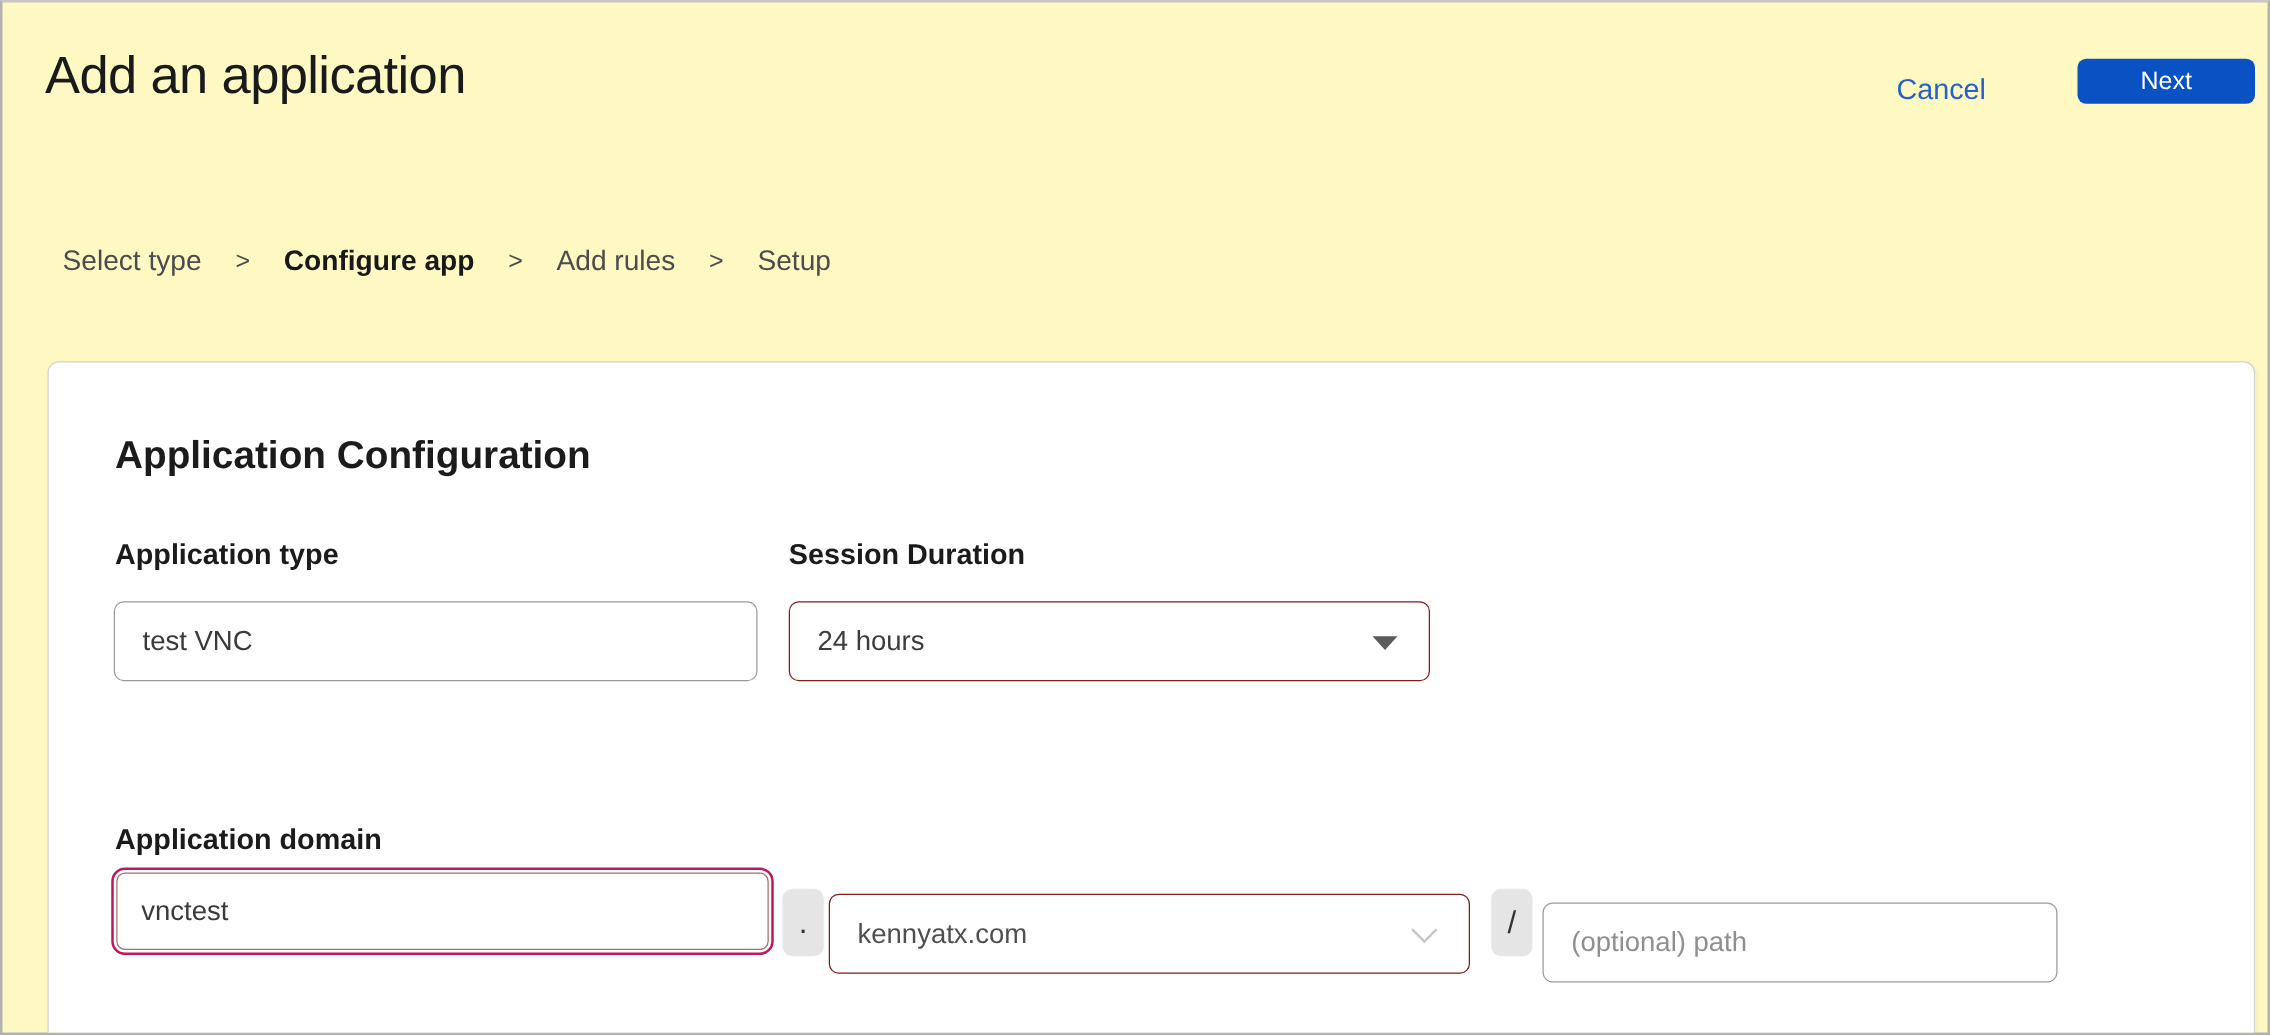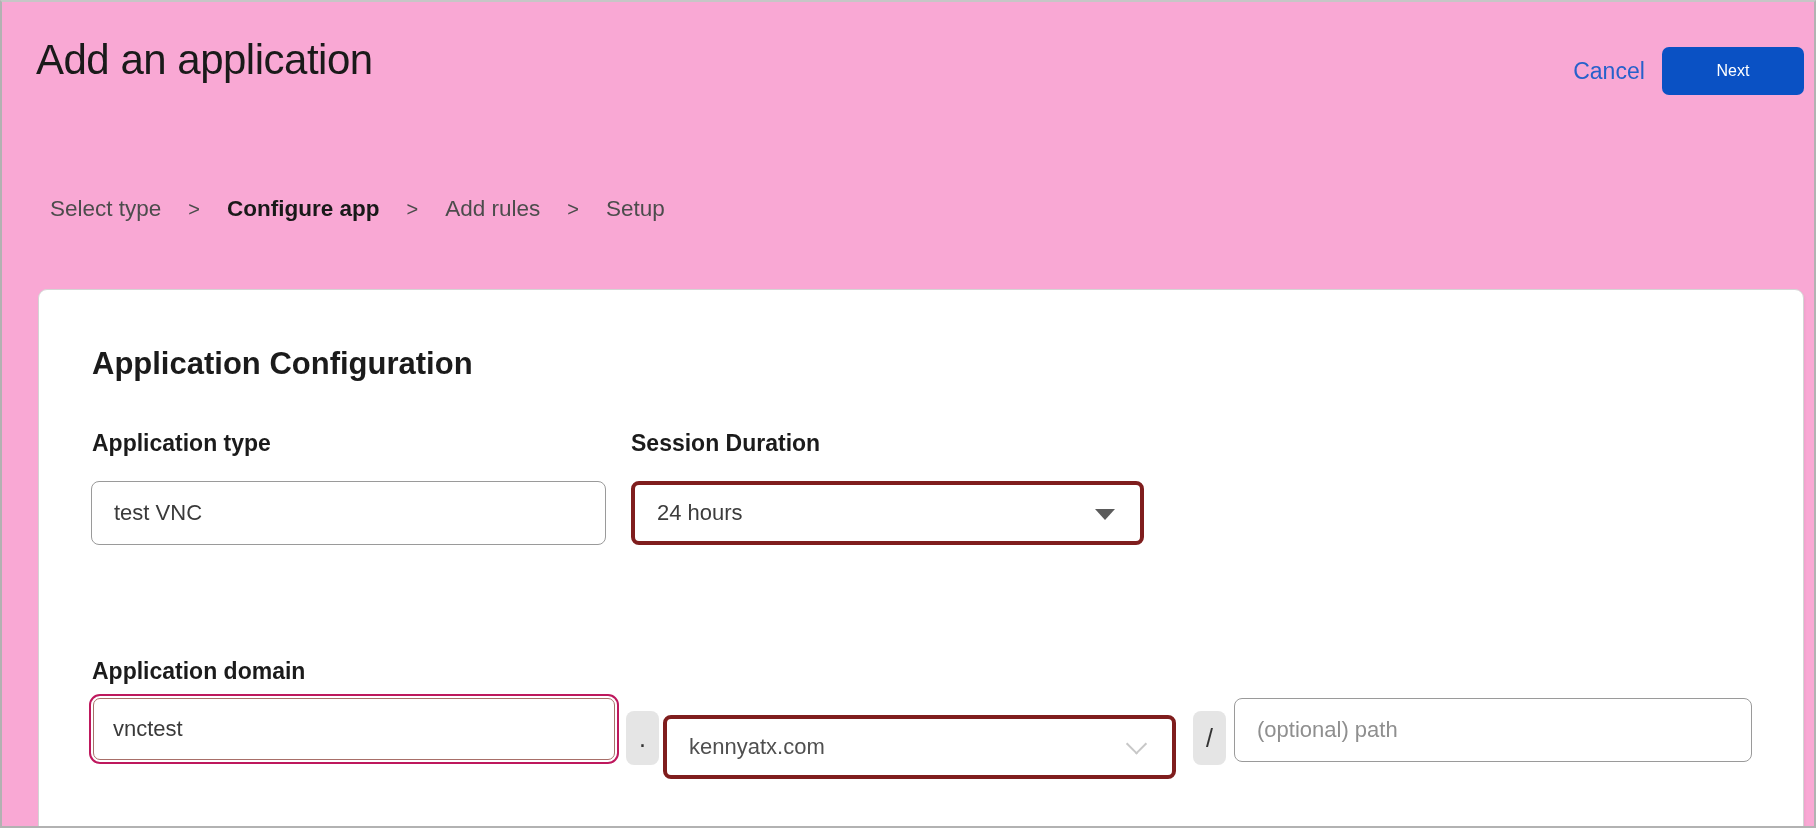--- a/index.html
+++ b/index.html
@@ -4,53 +4,53 @@
 <style>
   html, body { margin: 0; padding: 0; background: #ffffff; }
   * { box-sizing: border-box; }
 
   .viewport {
     position: relative;
     width: 1816px;
     height: 828px;
     border: 2px solid #b2b2b2;
     border-top-color: #c6c6c6;
-    background: #f9a8d4;
+    background: #fef9c3;
     overflow: hidden;
     font-family: "Liberation Sans", sans-serif;
     color: #1c1c1c;
   }
 
   
   .page-title {
     position: absolute;
     left: 34px; top: 34px;
     font-size: 42px;
     font-weight: 400;
     letter-spacing: -0.5px;
     color: #1a1a1a;
   }
   .cancel-link {
     position: absolute;
-    left: 1552px; top: 56px;
+    left: 1496px; top: 56px;
     width: 110px;
     text-align: center;
     font-size: 23px;
     color: #2761cb;
     cursor: pointer;
   }
   .next-button {
     position: absolute;
     left: 1660px; top: 45px;
-    width: 142px; height: 48px;
+    width: 142px; height: 36px;
     background: #0a51c4;
     border: none;
     border-radius: 7px;
     color: #ffffff;
-    font-size: 16px;
+    font-size: 20px;
     font-family: "Liberation Sans", sans-serif;
     cursor: pointer;
   }
 
   
   .breadcrumb {
     position: absolute;
     left: 48px; top: 194px;
     display: flex;
     align-items: center;
@@ -97,27 +97,27 @@
     background: #ffffff;
     font-family: "Liberation Sans", sans-serif;
     font-size: 22px;
     color: #3a3a3a;
     padding: 0 22px;
     outline: none;
   }
   .text-input::placeholder { color: #8f8f8f; opacity: 1; }
 
   .input-name { left: 52px; top: 191px; width: 515px; }
-  .input-path { left: 1195px; top: 408px; width: 518px; }
+  .input-path { left: 1195px; top: 432px; width: 412px; }
 
   
   .select-box {
     position: absolute;
     height: 64px;
-    border: 4px solid #7f1d1d;
+    border: 1px solid #7f1d1d;
     border-radius: 8px;
     background: #ffffff;
     display: flex;
     align-items: center;
     padding: 0 22px;
     font-size: 22px;
     color: #3c3c3c;
     cursor: pointer;
   }
   .select-duration { left: 592px; top: 191px; width: 513px; }

